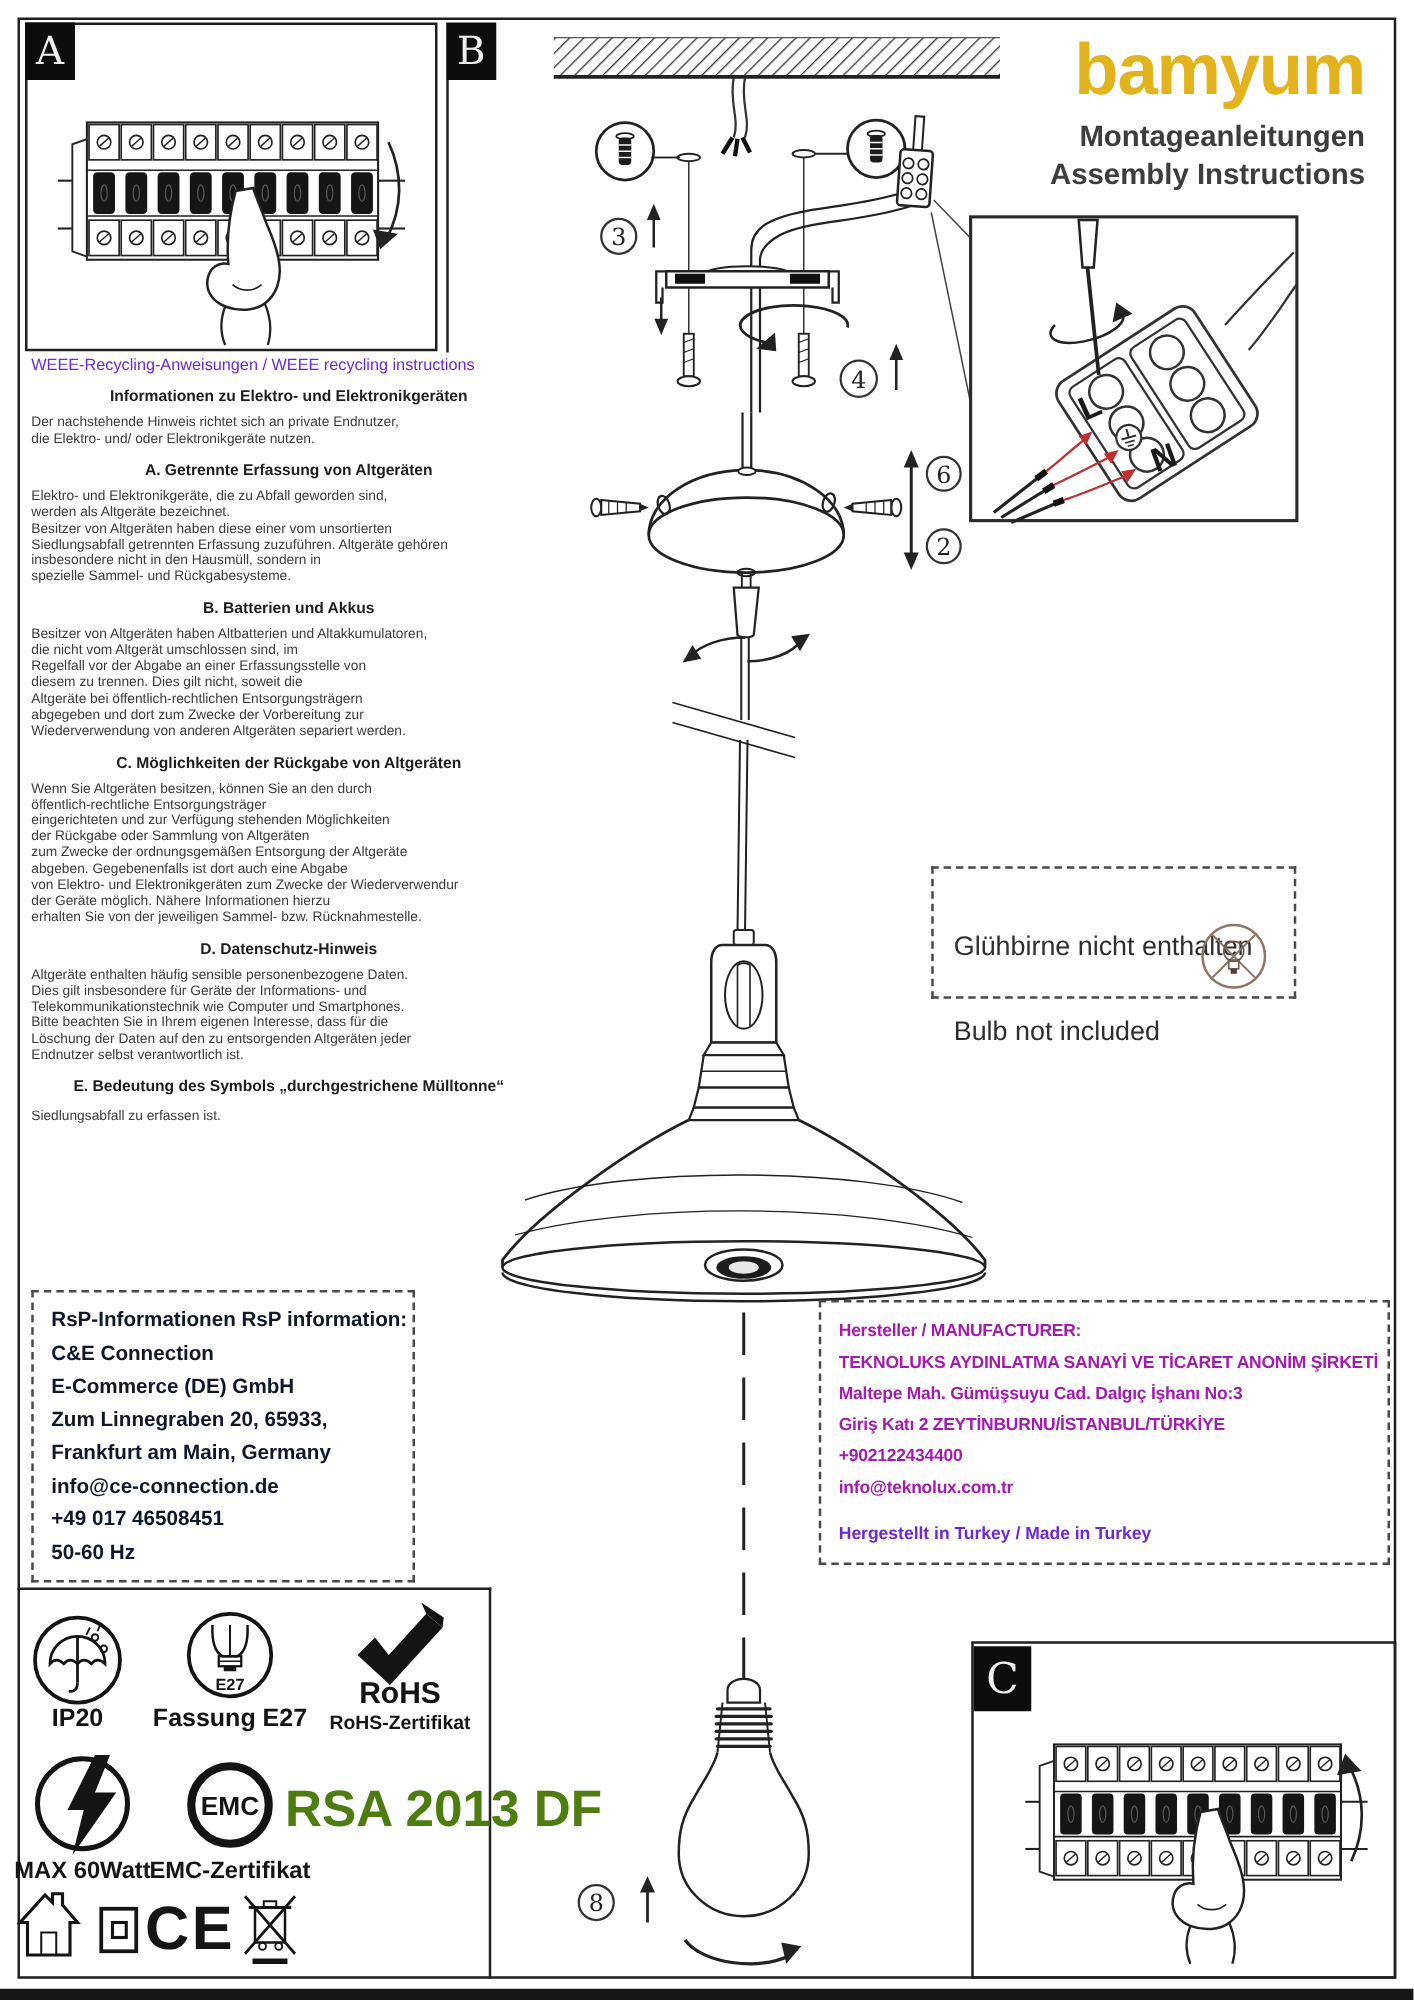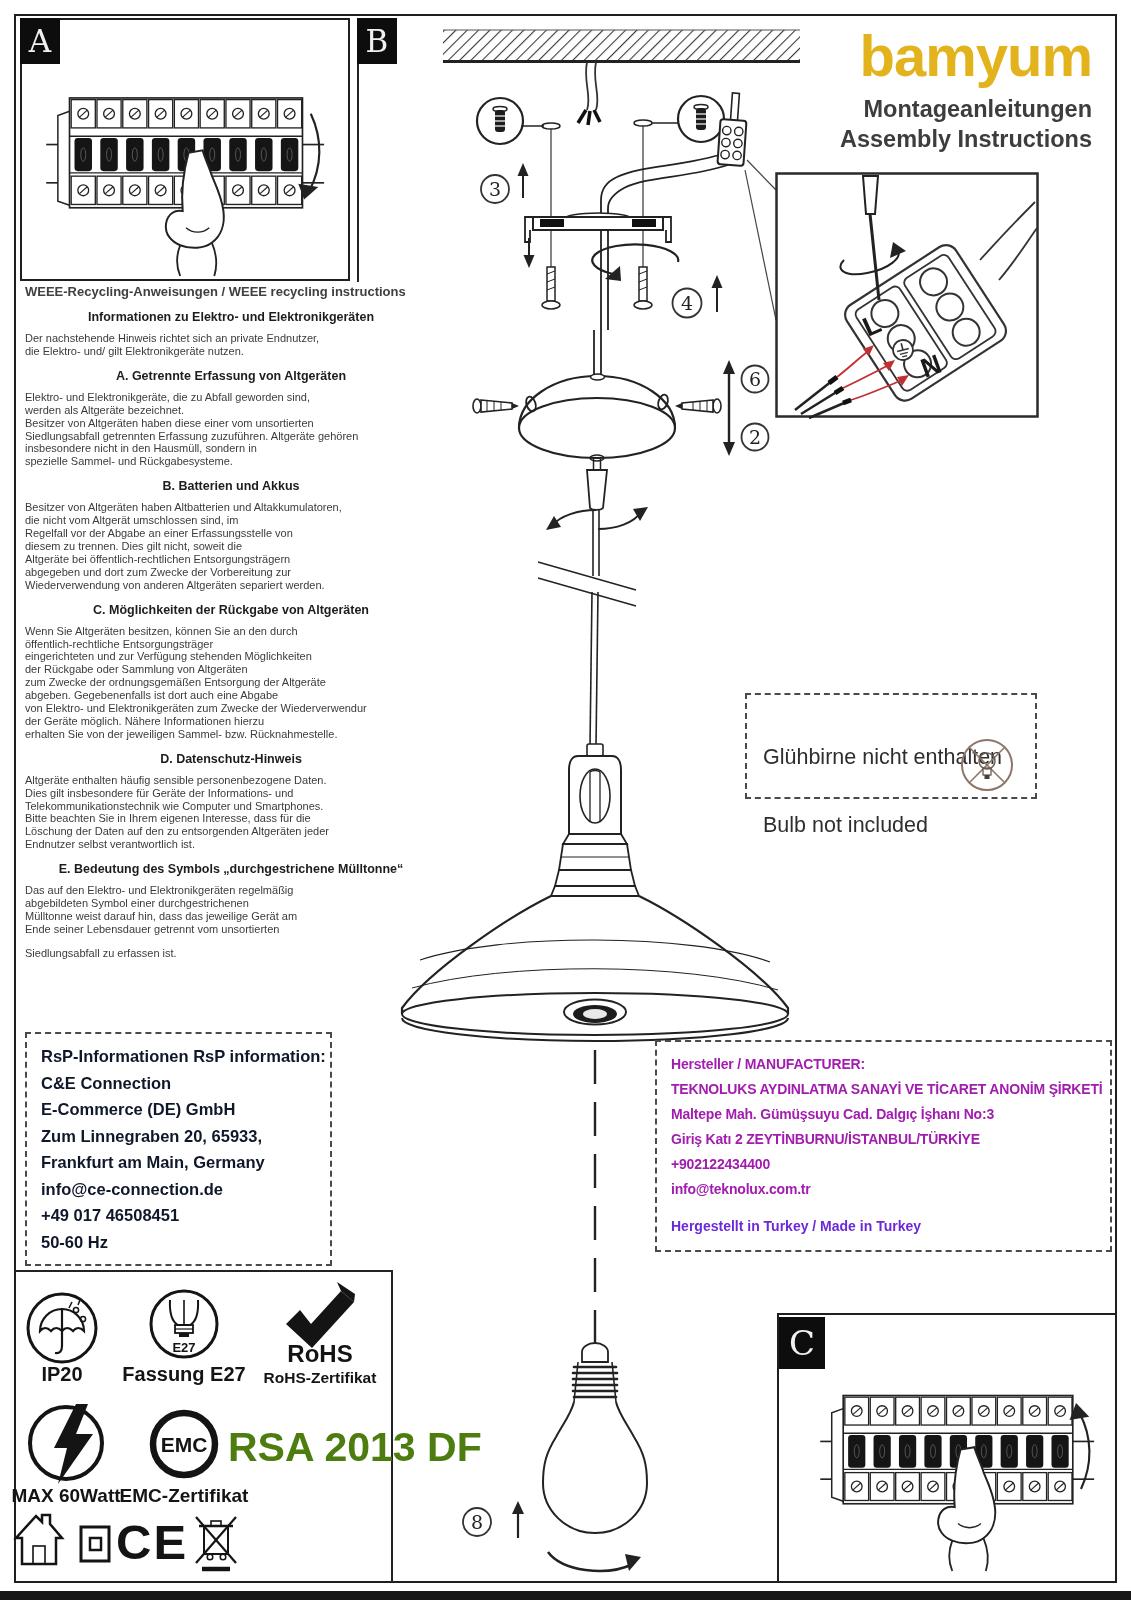--- a/index.html
+++ b/index.html
@@ -13,21 +13,21 @@
   svg{position:absolute;overflow:visible;}
   svg text{font-family:"Liberation Sans",sans-serif;}
   .circ-digit{font-family:"DejaVu Serif",serif;font-size:19px;fill:#222;}
   
   #brand-logo{position:absolute;left:700px;top:22px;width:392px;text-align:right;
               font-size:58px;font-weight:700;letter-spacing:-1px;color:#e3b31d;}
   #brand-sub{position:absolute;left:640px;top:94px;width:452px;text-align:right;
              font-size:23.5px;line-height:30px;font-weight:700;color:#3d3d3d;}
   
   .weee{position:absolute;left:25px;top:284px;width:412px;color:#3b3b3b;}
-  .weee-title{font-weight:700;font-size:13px;color:#404040;margin-bottom:0;}
+  .weee-title{font-weight:400;font-size:13px;color:#6d28d9;margin-bottom:0;}
   .weee-h{font-weight:700;font-size:12.5px;color:#1d1d1d;margin:11px 0 8px;text-align:center;}
   .weee-p{font-size:11px;line-height:12.9px;white-space:pre-line;}
   .weee-footer{margin-top:11px;}
   
   #bulb-notice{left:745px;top:693px;width:292px;height:106px;}
   #bulb-notice .txt{position:absolute;left:16px;top:11px;font-size:21.5px;line-height:34px;
                     font-weight:500;color:#2e2e2e;white-space:pre-line;}
   #rsp-box{left:25px;top:1032px;width:307px;height:234px;}
   #rsp-box .txt{position:absolute;left:14px;top:9px;font-size:16.5px;font-weight:700;
                 line-height:26.5px;color:#0f172a;white-space:pre-line;}
@@ -244,21 +244,21 @@
   <div id="brand-sub">
     <div>Montageanleitungen</div>
     <div>Assembly Instructions</div>
   </div>
   <div id="brand-logo" style="color: rgb(227, 179, 29);">bamyum</div>
 
   <div class="weee">
     <div class="weee-title">WEEE-Recycling-Anweisungen / WEEE recycling instructions</div>
     <div class="weee-h">Informationen zu Elektro- und Elektronikgeräten</div>
     <div class="weee-p">Der nachstehende Hinweis richtet sich an private Endnutzer,
- die Elektro- und/ gilt Elektronikgeräte nutzen.</div>
+ die Elektro- und/ oder Elektronikgeräte nutzen.</div>
     <div class="weee-h">A. Getrennte Erfassung von Altgeräten</div>
     <div class="weee-p">Elektro- und Elektronikgeräte, die zu Abfall geworden sind,
  werden als Altgeräte bezeichnet.
 Besitzer von Altgeräten haben diese einer vom unsortierten
 Siedlungsabfall getrennten Erfassung zuzuführen. Altgeräte gehören
 insbesondere nicht in den Hausmüll, sondern in
 spezielle Sammel- und Rückgabesysteme.</div>
     <div class="weee-h">B. Batterien und Akkus</div>
     <div class="weee-p">Besitzer von Altgeräten haben Altbatterien und Altakkumulatoren,
  die nicht vom Altgerät umschlossen sind, im
@@ -278,24 +278,20 @@
 der Geräte möglich. Nähere Informationen hierzu
 erhalten Sie von der jeweiligen Sammel- bzw. Rücknahmestelle.</div>
     <div class="weee-h">D. Datenschutz-Hinweis</div>
     <div class="weee-p">Altgeräte enthalten häufig sensible personenbezogene Daten.
 Dies gilt insbesondere für Geräte der Informations- und
 Telekommunikationstechnik wie Computer und Smartphones.
  Bitte beachten Sie in Ihrem eigenen Interesse, dass für die
 Löschung der Daten auf den zu entsorgenden Altgeräten jeder
 Endnutzer selbst verantwortlich ist.</div>
     <div class="weee-h">E. Bedeutung des Symbols „durchgestrichene Mülltonne“</div>
-    <div class="weee-p">Das auf den Elektro- und Elektronikgeräten regelmäßig
- abgebildeten Symbol einer durchgestrichenen
-Mülltonne weist darauf hin, dass das jeweilige Gerät am
-Ende seiner Lebensdauer getrennt vom unsortierten</div>
     <div class="weee-p weee-footer">Siedlungsabfall zu erfassen ist.</div>
   </div>
 
   <svg style="left:390px;top:330px;" width="400" height="720" viewBox="0 0 400 720">
     <line x1="204" y1="0" x2="204" y2="46" stroke="#222" stroke-width="1.8"></line>
     <line x1="211" y1="0" x2="211" y2="46" stroke="#222" stroke-width="1.8"></line>
     <g>
       <path d="M129,98 A78,52 0 0 1 285,98" fill="#fff" stroke="#222" stroke-width="2.2"></path>
       <ellipse cx="207" cy="98" rx="78" ry="30" fill="#fff" stroke="#222" stroke-width="2.2"></ellipse>
       <ellipse cx="207.5" cy="47" rx="7" ry="3" fill="#fff" stroke="#222" stroke-width="1.5"></ellipse>

